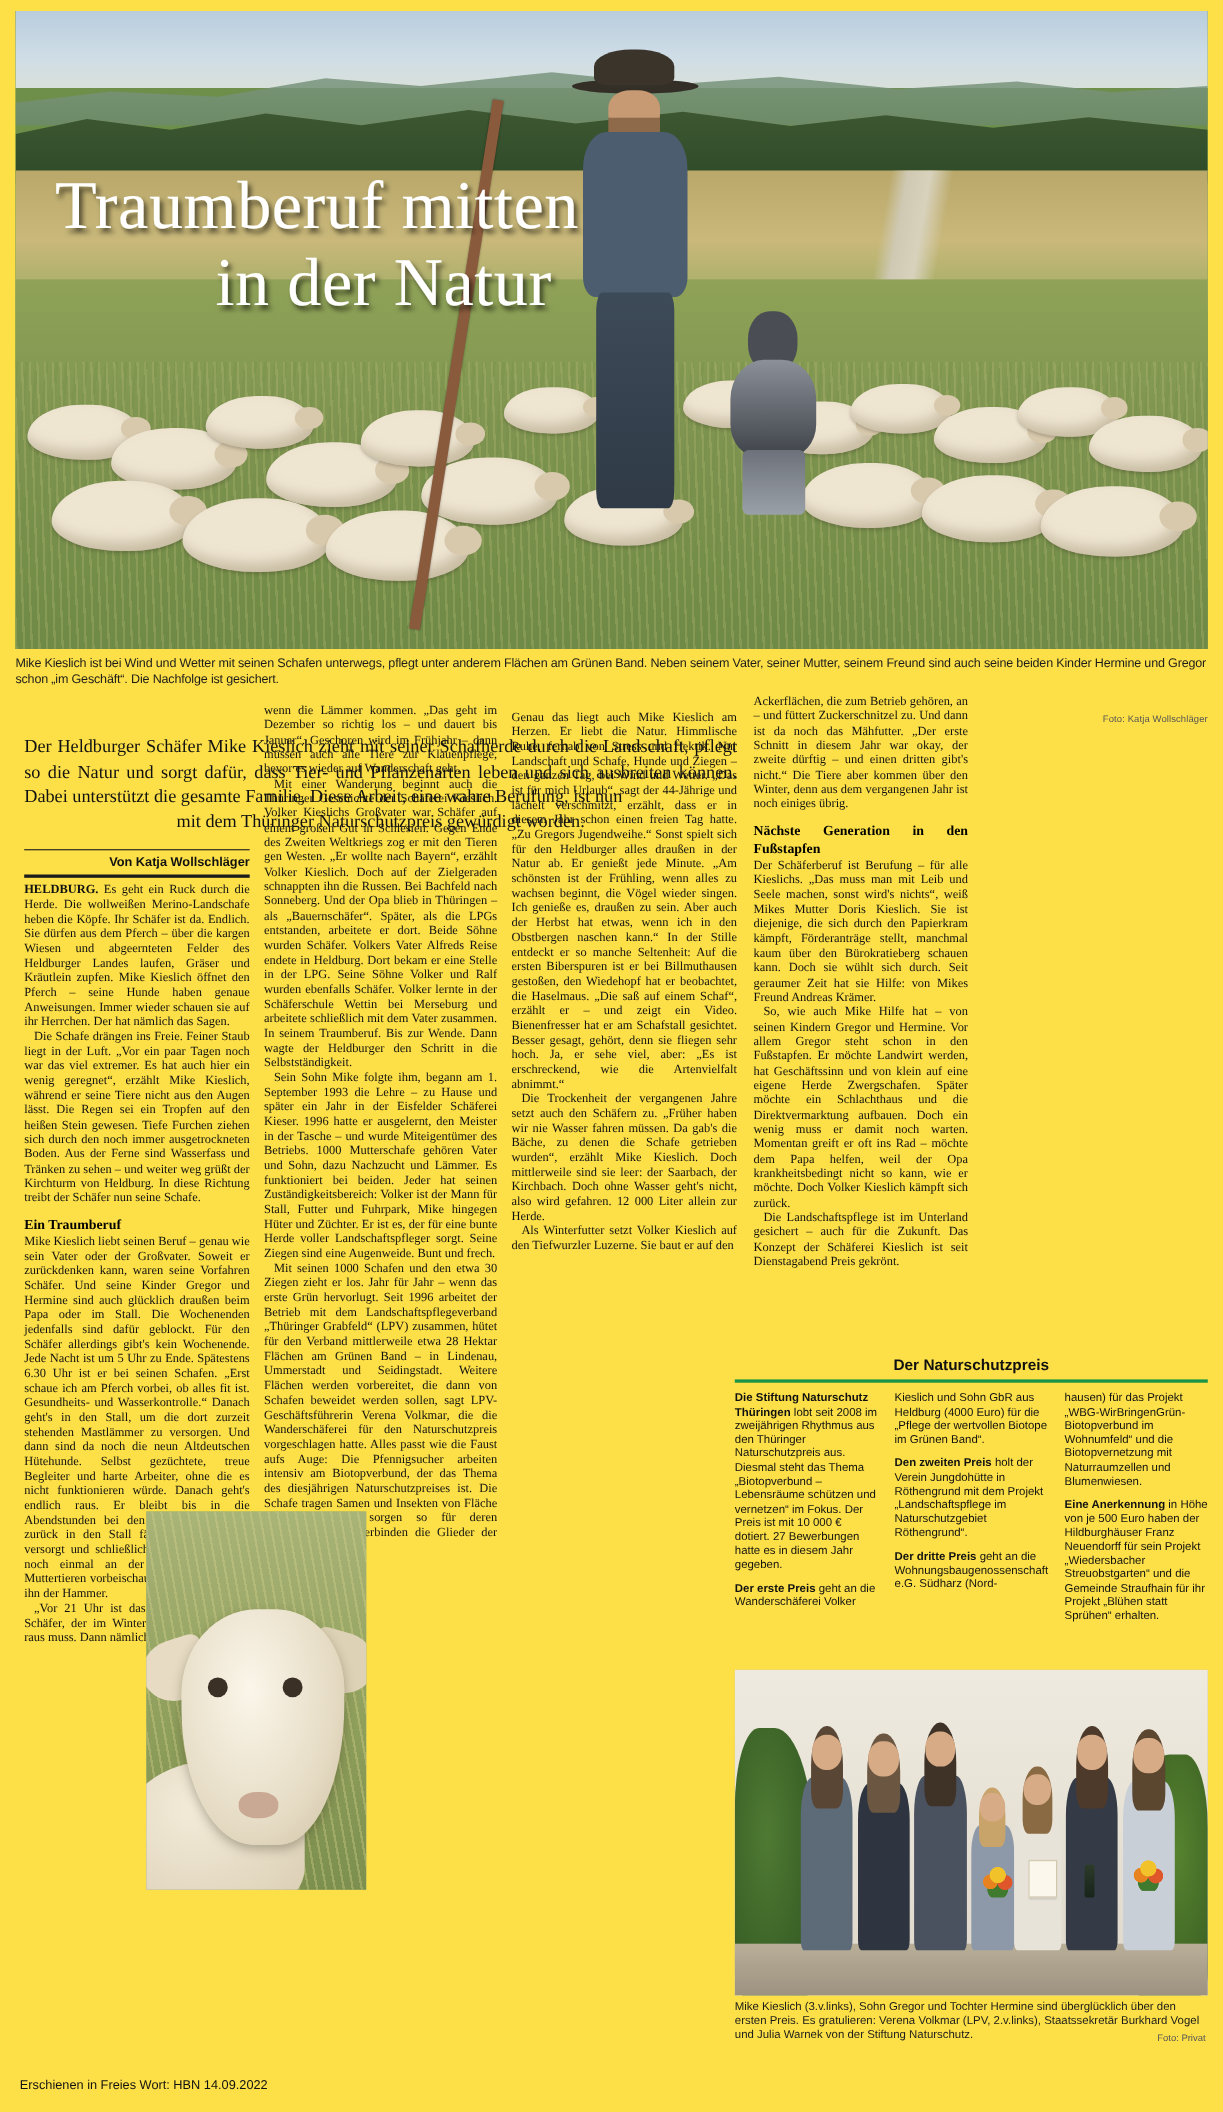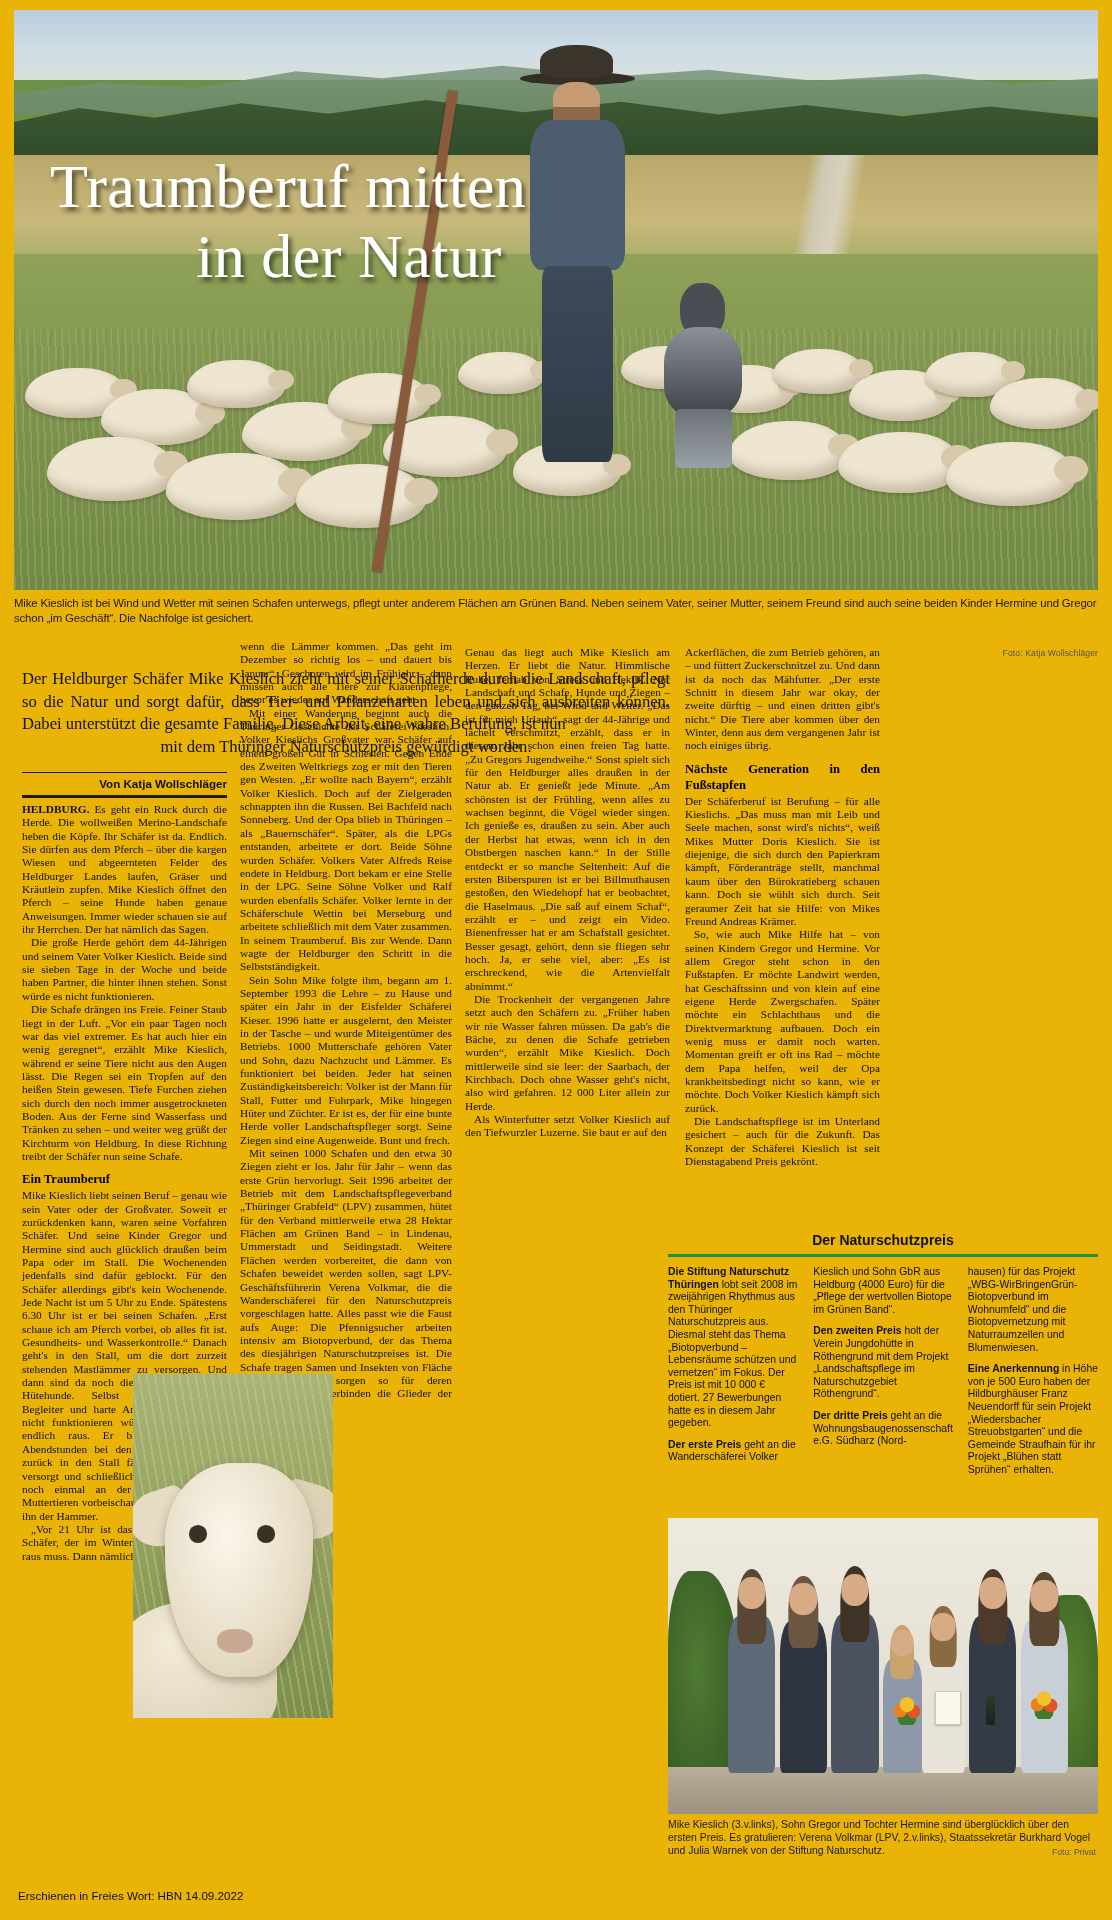--- a/index.html
+++ b/index.html
@@ -7,21 +7,21 @@
     width: 1112px;
     height: 1920px;
     background: #ffffff;
     font-family: "Liberation Serif", serif;
     overflow: hidden;
   }
   .page {
     position: relative;
     width: 1112px;
     height: 1920px;
-    background: #eab308;
+    background: #fde047;
   }
 
   
   .hero {
     position: absolute;
     left: 14px; top: 10px;
     width: 1084px; height: 580px;
     overflow: hidden;
     background: #6d8f4a;
   }
@@ -175,21 +175,21 @@
   .byline-rule-top { height:1px; background:#1b1b1b; }
   .byline-rule-bot { height:2.5px; background:#1b1b1b; }
   .byline-txt {
     font-family:"Liberation Sans", sans-serif;
     font-weight:bold; font-size:11.6px; line-height:22px; color:#111;text-align:right;
   }
 
   #col1 { left:22px; top:803px;  width:205px; }
   #col2 { left:240px; top:640px; width:212px; }
   #col3 { left:465px; top:646px; width:205px; }
-  #col4 { left:685px; top:646px; width:195px; }
+  #col4 { left:685px; top:632px; width:195px; }
 
   
   .sheep-photo {
     position:absolute; left:133px; top:1374px; width:200px; height:344px;
     overflow:hidden; background:#9fae6a;
   }
   .sp-bg { position:absolute; inset:0; background:linear-gradient(#a9b477,#8f9f5c 55%, #7c8f4e); }
   .sp-grass {
     position:absolute; inset:0;
     background: repeating-linear-gradient(80deg, rgba(215,210,140,.35) 0 2px, transparent 2px 8px);
@@ -392,21 +392,20 @@
   <div class="byline-wrap">
     <div class="byline-rule-top"></div>
     <div class="byline-txt">Von Katja Wollschläger</div>
     <div class="byline-rule-bot"></div>
   </div>
 
   <div class="col body-txt" id="col1">
     <p class="noind">
       <span class="dateline">HELDBURG.</span><span> Es geht ein Ruck durch die Herde. Die wollweißen Merino-Landschafe heben die Köpfe. Ihr Schäfer ist da. Endlich. Sie dürfen aus dem Pferch – über die kargen Wiesen und abgeernteten Felder des Heldburger Landes laufen, Gräser und Kräutlein zupfen. Mike Kieslich öffnet den Pferch – seine Hunde haben genaue Anweisungen. Immer wieder schauen sie auf ihr Herrchen. Der hat nämlich das Sagen.</span>
     </p>
-    <p>Die große Herde gehört dem 44-Jährigen und seinem Vater Volker Kieslich. Beide sind sie sieben Tage in der Woche und beide haben Partner, die hinter ihnen stehen. Sonst würde es nicht funktionieren.</p>
     <p>Die Schafe drängen ins Freie. Feiner Staub liegt in der Luft. „Vor ein paar Tagen noch war das viel extremer. Es hat auch hier ein wenig geregnet“, erzählt Mike Kieslich, während er seine Tiere nicht aus den Augen lässt. Die Regen sei ein Tropfen auf den heißen Stein gewesen. Tiefe Furchen ziehen sich durch den noch immer ausgetrockneten Boden. Aus der Ferne sind Wasserfass und Tränken zu sehen – und weiter weg grüßt der Kirchturm von Heldburg. In diese Richtung treibt der Schäfer nun seine Schafe.</p>
     <div class="subhead">Ein Traumberuf</div>
     <p class="noind">Mike Kieslich liebt seinen Beruf – genau wie sein Vater oder der Großvater. Soweit er zurückdenken kann, waren seine Vorfahren Schäfer. Und seine Kinder Gregor und Hermine sind auch glücklich draußen beim Papa oder im Stall. Die Wochenenden jedenfalls sind dafür geblockt. Für den Schäfer allerdings gibt's kein Wochenende. Jede Nacht ist um 5 Uhr zu Ende. Spätestens 6.30 Uhr ist er bei seinen Schafen. „Erst schaue ich am Pferch vorbei, ob alles fit ist. Gesundheits- und Wasserkontrolle.“ Danach geht's in den Stall, um die dort zurzeit stehenden Mastlämmer zu versorgen. Und dann sind da noch die neun Altdeutschen Hütehunde. Selbst gezüchtete, treue Begleiter und harte Arbeiter, ohne die es nicht funktionieren würde. Danach geht's endlich raus. Er bleibt bis in die Abendstunden bei den Schafen, bevor er zurück in den Stall fährt, die Tiere dort versorgt und schließlich auf der Heimfahrt noch einmal an der Koppel mit den Muttertieren vorbeischaut. Erst dann fällt für ihn der Hammer.</p>
     <p>„Vor 21 Uhr ist das nicht“, erzählt der Schäfer, der im Winter auch in der Nacht raus muss. Dann nämlich,</p>
   </div>
 
   <div class="col body-txt" id="col2">
     <p class="noind">wenn die Lämmer kommen. „Das geht im Dezember so richtig los – und dauert bis Januar“. Geschoren wird im Frühjahr – dann müssen auch alle Tiere zur Klauenpflege, bevor es wieder auf Wanderschaft geht.</p>
     <p>Mit einer Wanderung beginnt auch die Thüringer Geschichte der Schäferei Kieslich. Volker Kieslichs Großvater war Schäfer auf einem großen Gut in Schlesien. Gegen Ende des Zweiten Weltkriegs zog er mit den Tieren gen Westen. „Er wollte nach Bayern“, erzählt Volker Kieslich. Doch auf der Zielgeraden schnappten ihn die Russen. Bei Bachfeld nach Sonneberg. Und der Opa blieb in Thüringen – als „Bauernschäfer“. Später, als die LPGs entstanden, arbeitete er dort. Beide Söhne wurden Schäfer. Volkers Vater Alfreds Reise endete in Heldburg. Dort bekam er eine Stelle in der LPG. Seine Söhne Volker und Ralf wurden ebenfalls Schäfer. Volker lernte in der Schäferschule Wettin bei Merseburg und arbeitete schließlich mit dem Vater zusammen. In seinem Traumberuf. Bis zur Wende. Dann wagte der Heldburger den Schritt in die Selbstständigkeit.</p>
     <p>Sein Sohn Mike folgte ihm, begann am 1. September 1993 die Lehre – zu Hause und später ein Jahr in der Eisfelder Schäferei Kieser. 1996 hatte er ausgelernt, den Meister in der Tasche – und wurde Miteigentümer des Betriebs. 1000 Mutterschafe gehören Vater und Sohn, dazu Nachzucht und Lämmer. Es funktioniert bei beiden. Jeder hat seinen Zuständigkeitsbereich: Volker ist der Mann für Stall, Futter und Fuhrpark, Mike hingegen Hüter und Züchter. Er ist es, der für eine bunte Herde voller Landschaftspfleger sorgt. Seine Ziegen sind eine Augenweide. Bunt und frech.</p>

